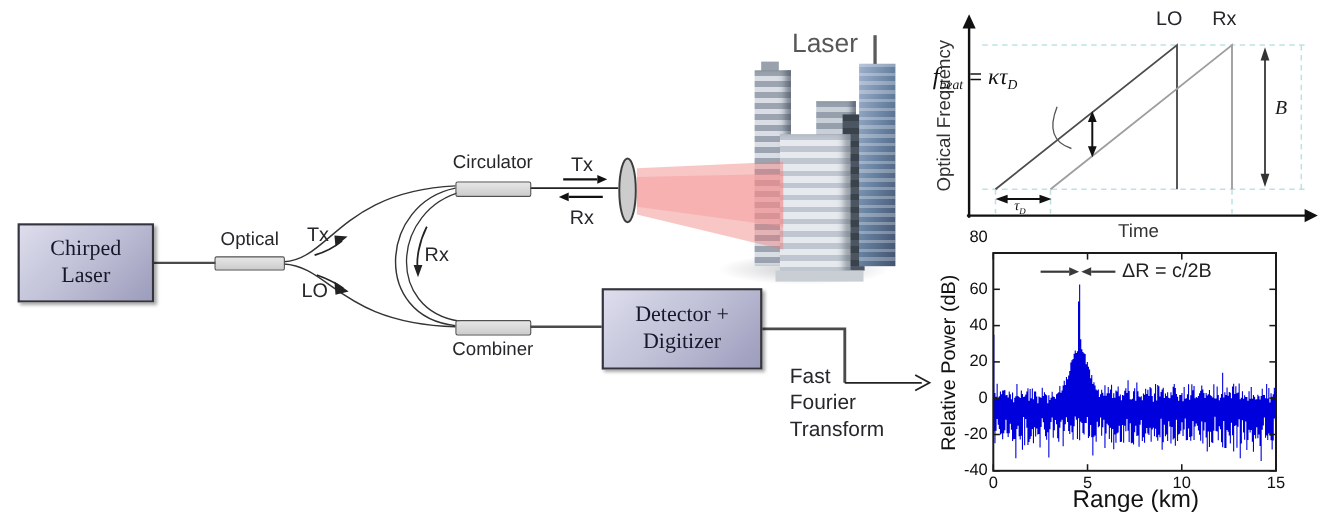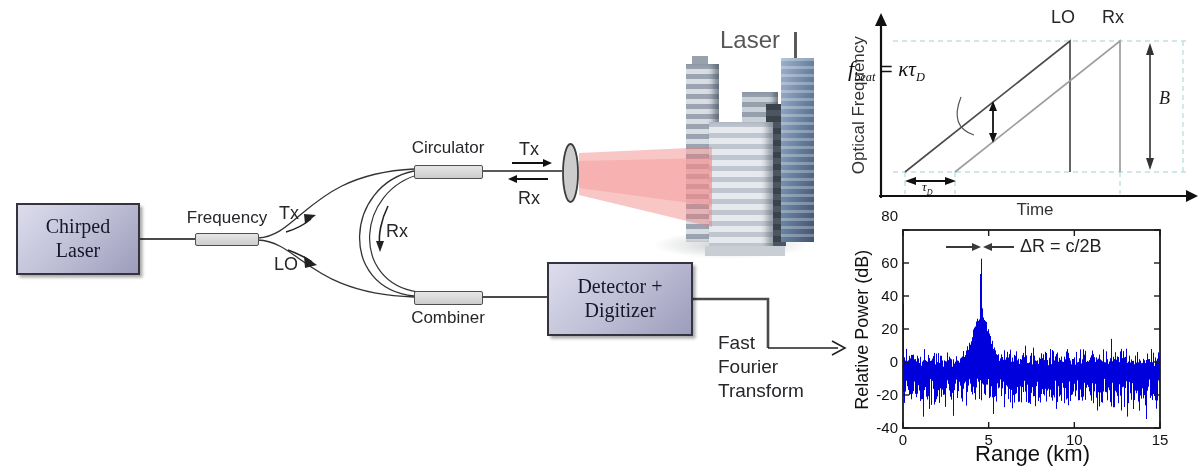--- a/index.html
+++ b/index.html
@@ -140,21 +140,21 @@
     <div>Laser</div>
   </div>
   <div class="smallbox" style="left:195px;top:233px;width:62px;height:11px"></div>
   <div class="smallbox" style="left:414px;top:165px;width:67px;height:12px"></div>
   <div class="smallbox" style="left:414px;top:291px;width:67px;height:12px"></div>
   <div class="box" style="left:547px;top:262px;width:142px;height:70px">
     <div>Detector +</div>
     <div>Digitizer</div>
   </div>
 
-  <div class="lbl c" style="left:186px;top:209px;width:82px">Frequency</div>
+  <div class="lbl c" style="left:186px;top:209px;width:82px">Optical</div>
   <div class="lbl c" style="left:272px;top:204px;width:34px;font-size:18px">Tx</div>
   <div class="lbl c" style="left:268px;top:255px;width:36px;font-size:18px">LO</div>
   <div class="lbl c" style="left:379px;top:222px;width:36px;font-size:18px">Rx</div>
   <div class="lbl c" style="left:403px;top:139px;width:90px">Circulator</div>
   <div class="lbl c" style="left:512px;top:140px;width:34px;font-size:18px">Tx</div>
   <div class="lbl c" style="left:512px;top:189px;width:34px;font-size:18px">Rx</div>
   <div class="lbl c" style="left:700px;top:27px;width:100px;font-size:24px;color:#575757">Laser</div>
   <div class="lbl c" style="left:402px;top:309px;width:92px">Combiner</div>
   <div class="lbl" style="left:718px;top:331px;font-size:19px;line-height:1.26">
     <div>Fast</div>

